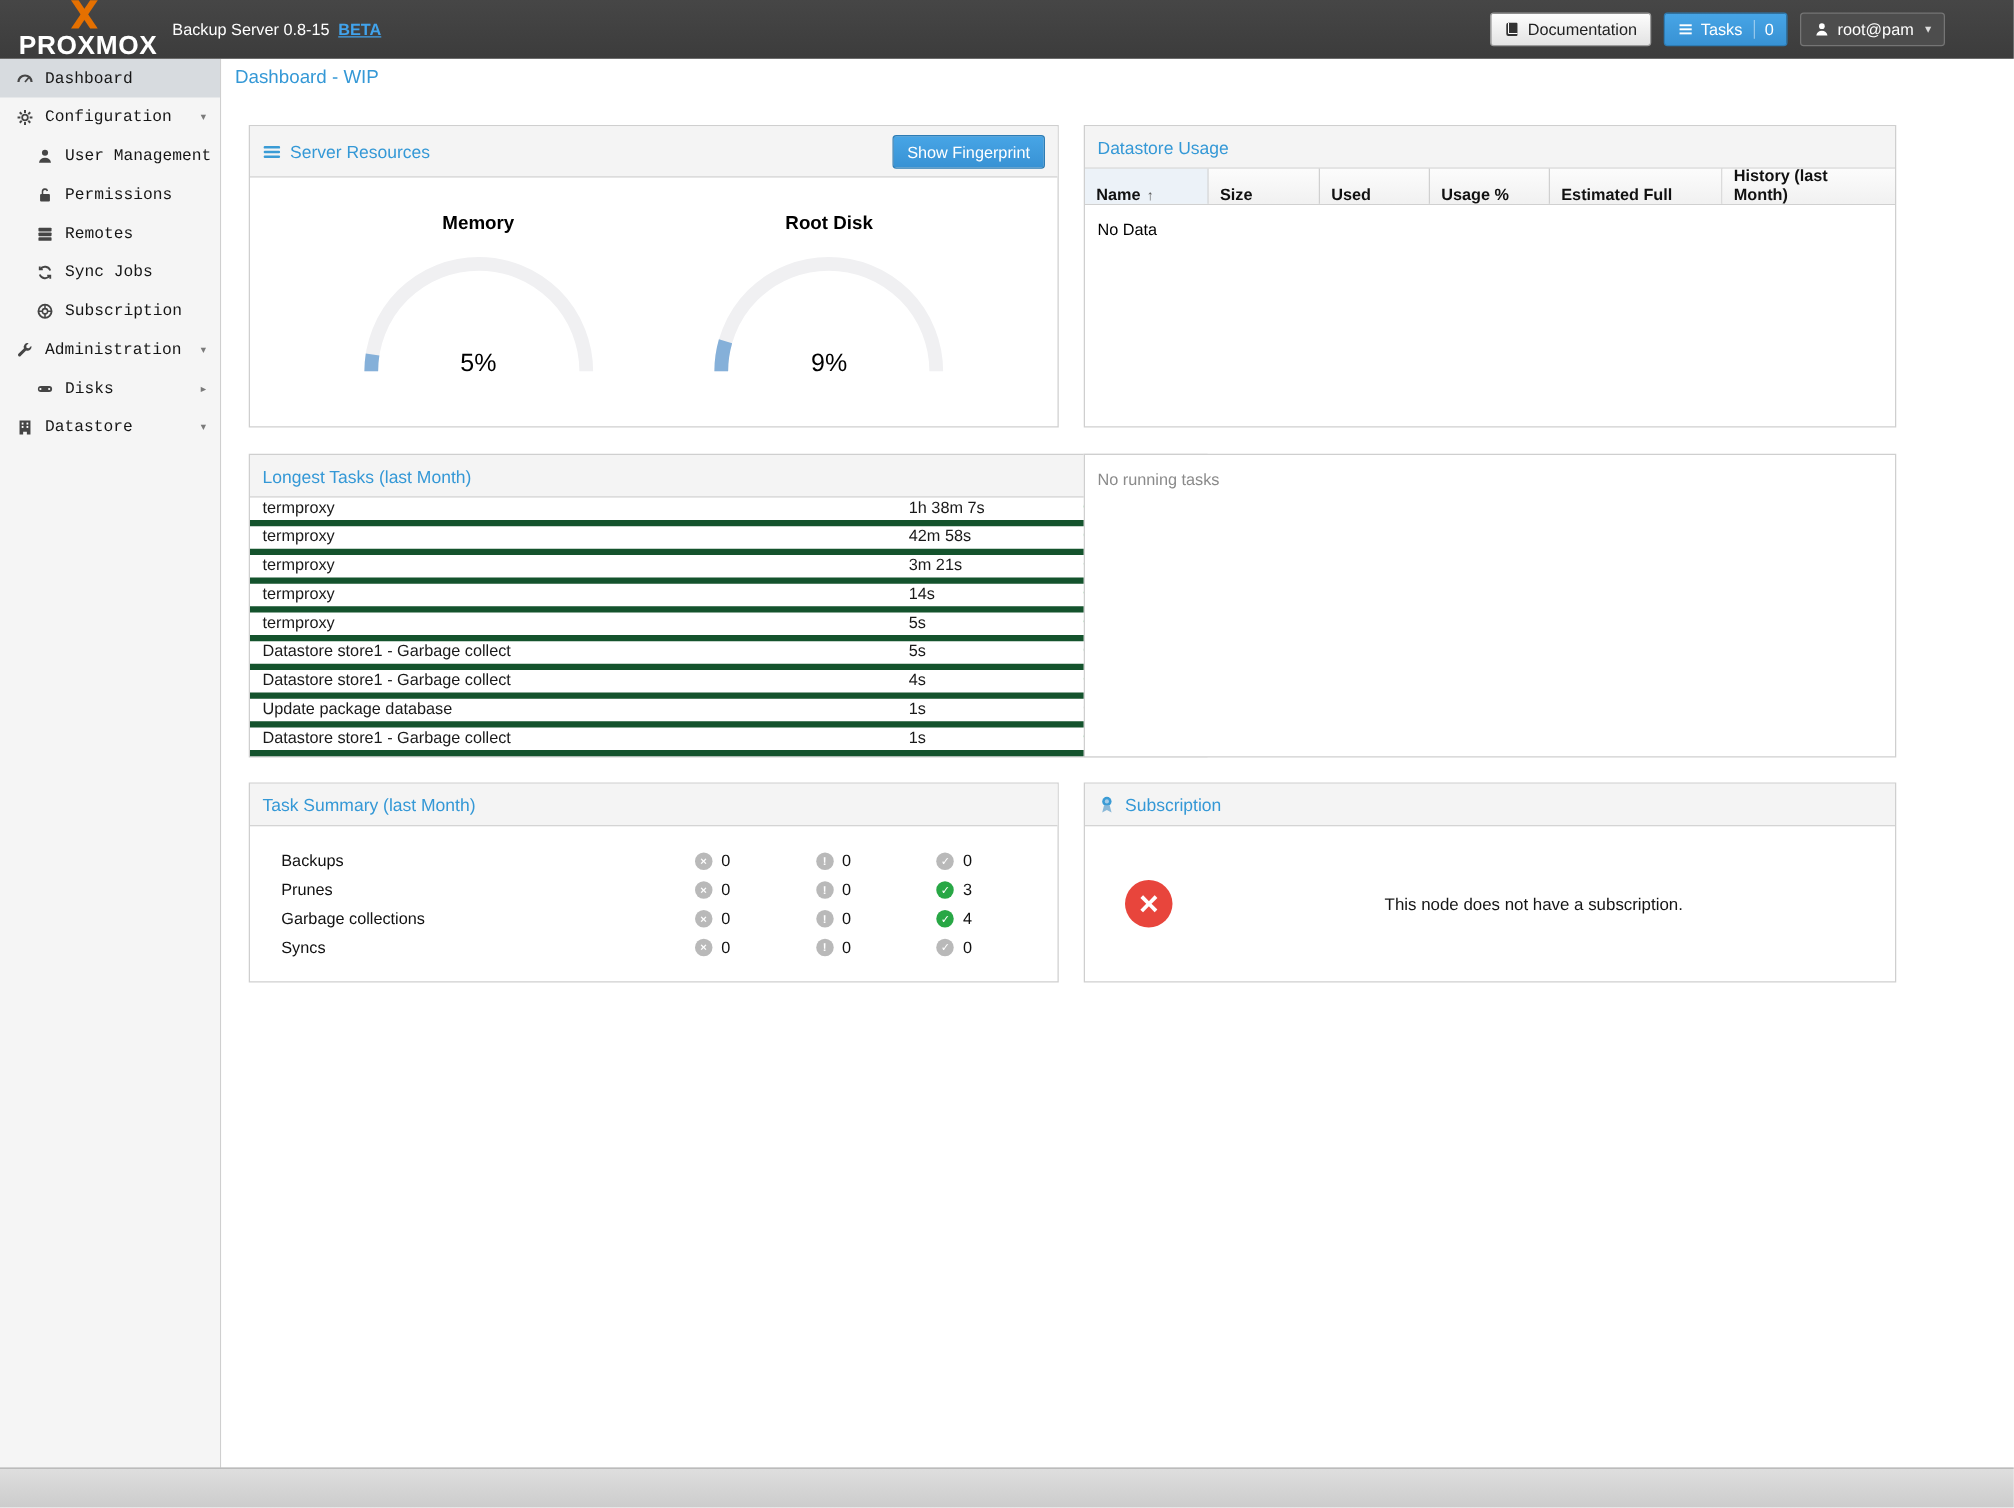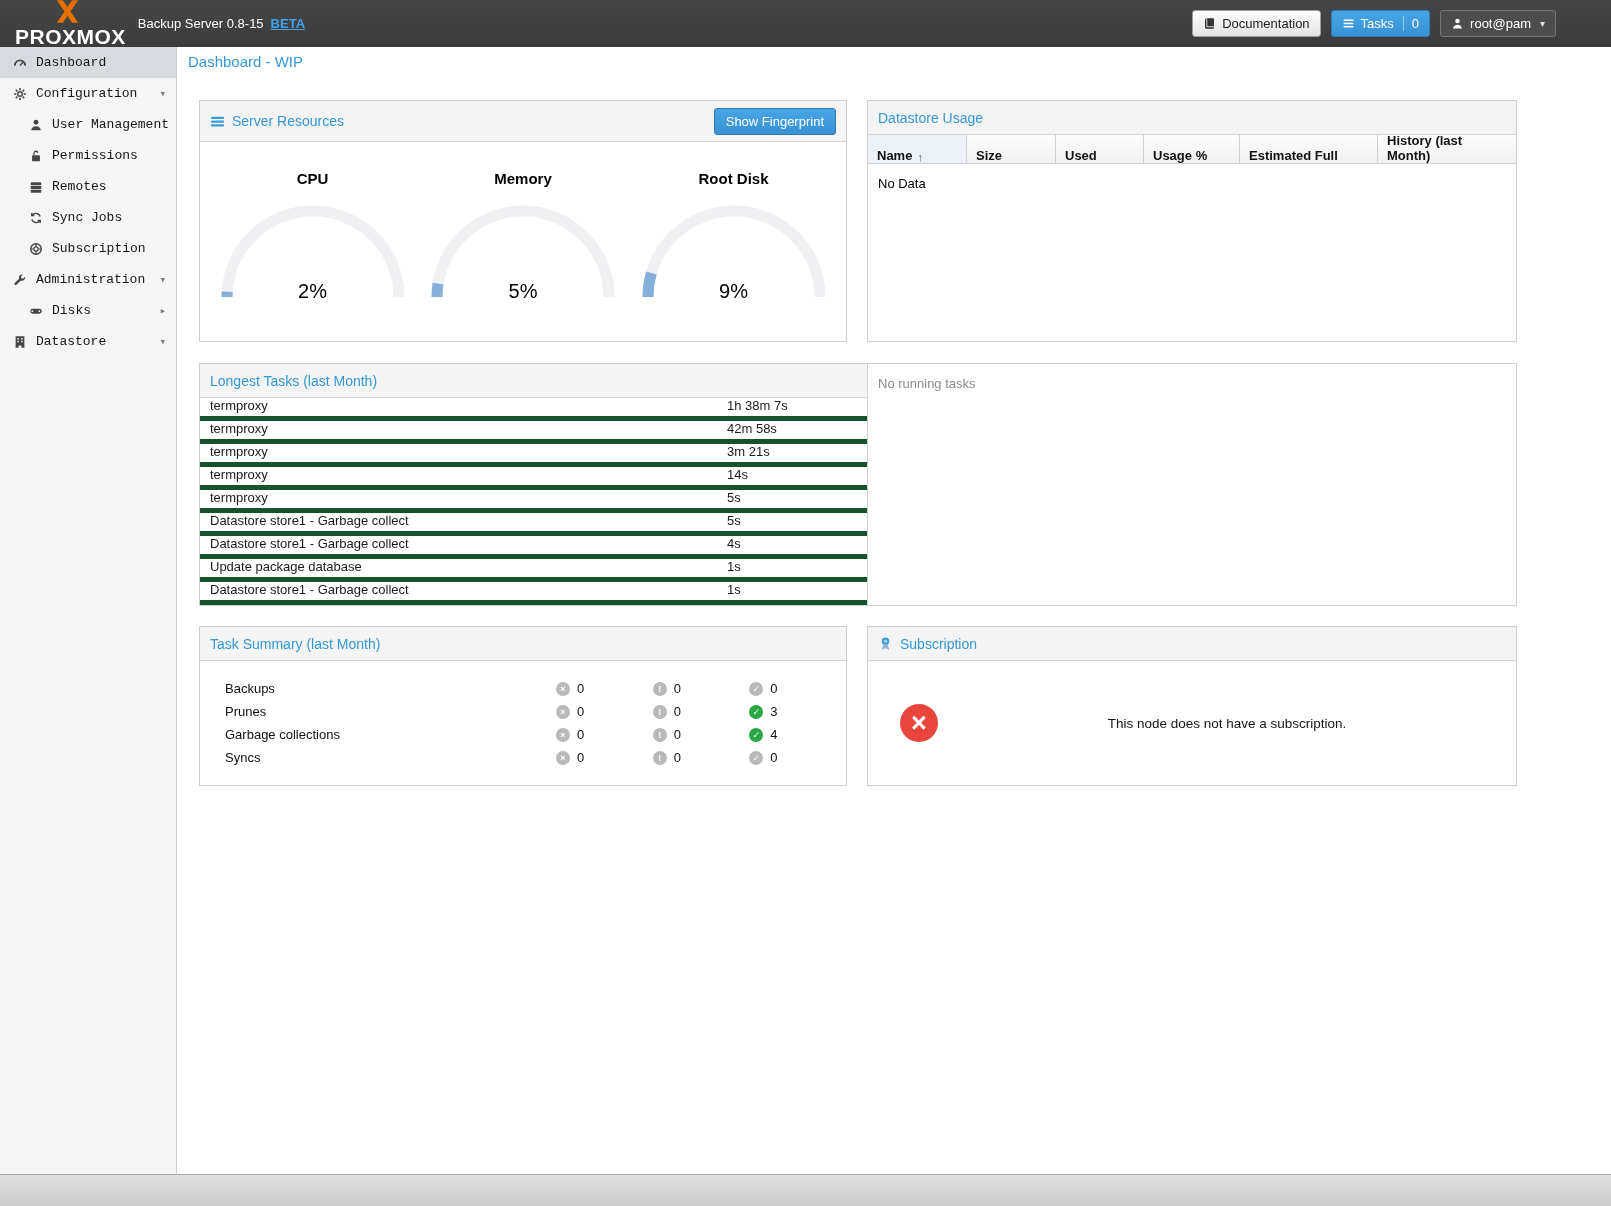--- a/index.html
+++ b/index.html
@@ -277,27 +277,20 @@
             <rect x="1" y="3" width="14" height="2.2" rx="1"></rect>
             <rect x="1" y="7" width="14" height="2.2" rx="1"></rect>
             <rect x="1" y="11" width="14" height="2.2" rx="1"></rect>
           </svg>
         </span>
       <span class="panel-title">Server Resources</span>
       <button class="btn-fingerprint">Show Fingerprint</button>
     </div>
     <div class="gauges">
         <div class="gauge-col">
-          <div class="gauge-label">CPU</div>
-          <div class="gauge-arc"><svg width="196" height="104" viewBox="0 0 196 104">
-              <path d="M12 98 A86 86 0 0 1 184 98" fill="none" stroke="#f0f0f2" stroke-width="11"></path>
-              <path d="M12 98 A86 86 0 0 1 184 98" fill="none" stroke="#85b0d9" stroke-width="11" stroke-dasharray="5.4 999"></path>
-            </svg><div class="gauge-value">2%</div></div>
-        </div>
-        <div class="gauge-col">
           <div class="gauge-label">Memory</div>
           <div class="gauge-arc"><svg width="196" height="104" viewBox="0 0 196 104">
               <path d="M12 98 A86 86 0 0 1 184 98" fill="none" stroke="#f0f0f2" stroke-width="11"></path>
               <path d="M12 98 A86 86 0 0 1 184 98" fill="none" stroke="#85b0d9" stroke-width="11" stroke-dasharray="13.5 999"></path>
             </svg><div class="gauge-value">5%</div></div>
         </div>
         <div class="gauge-col">
           <div class="gauge-label">Root Disk</div>
           <div class="gauge-arc"><svg width="196" height="104" viewBox="0 0 196 104">
               <path d="M12 98 A86 86 0 0 1 184 98" fill="none" stroke="#f0f0f2" stroke-width="11"></path>

